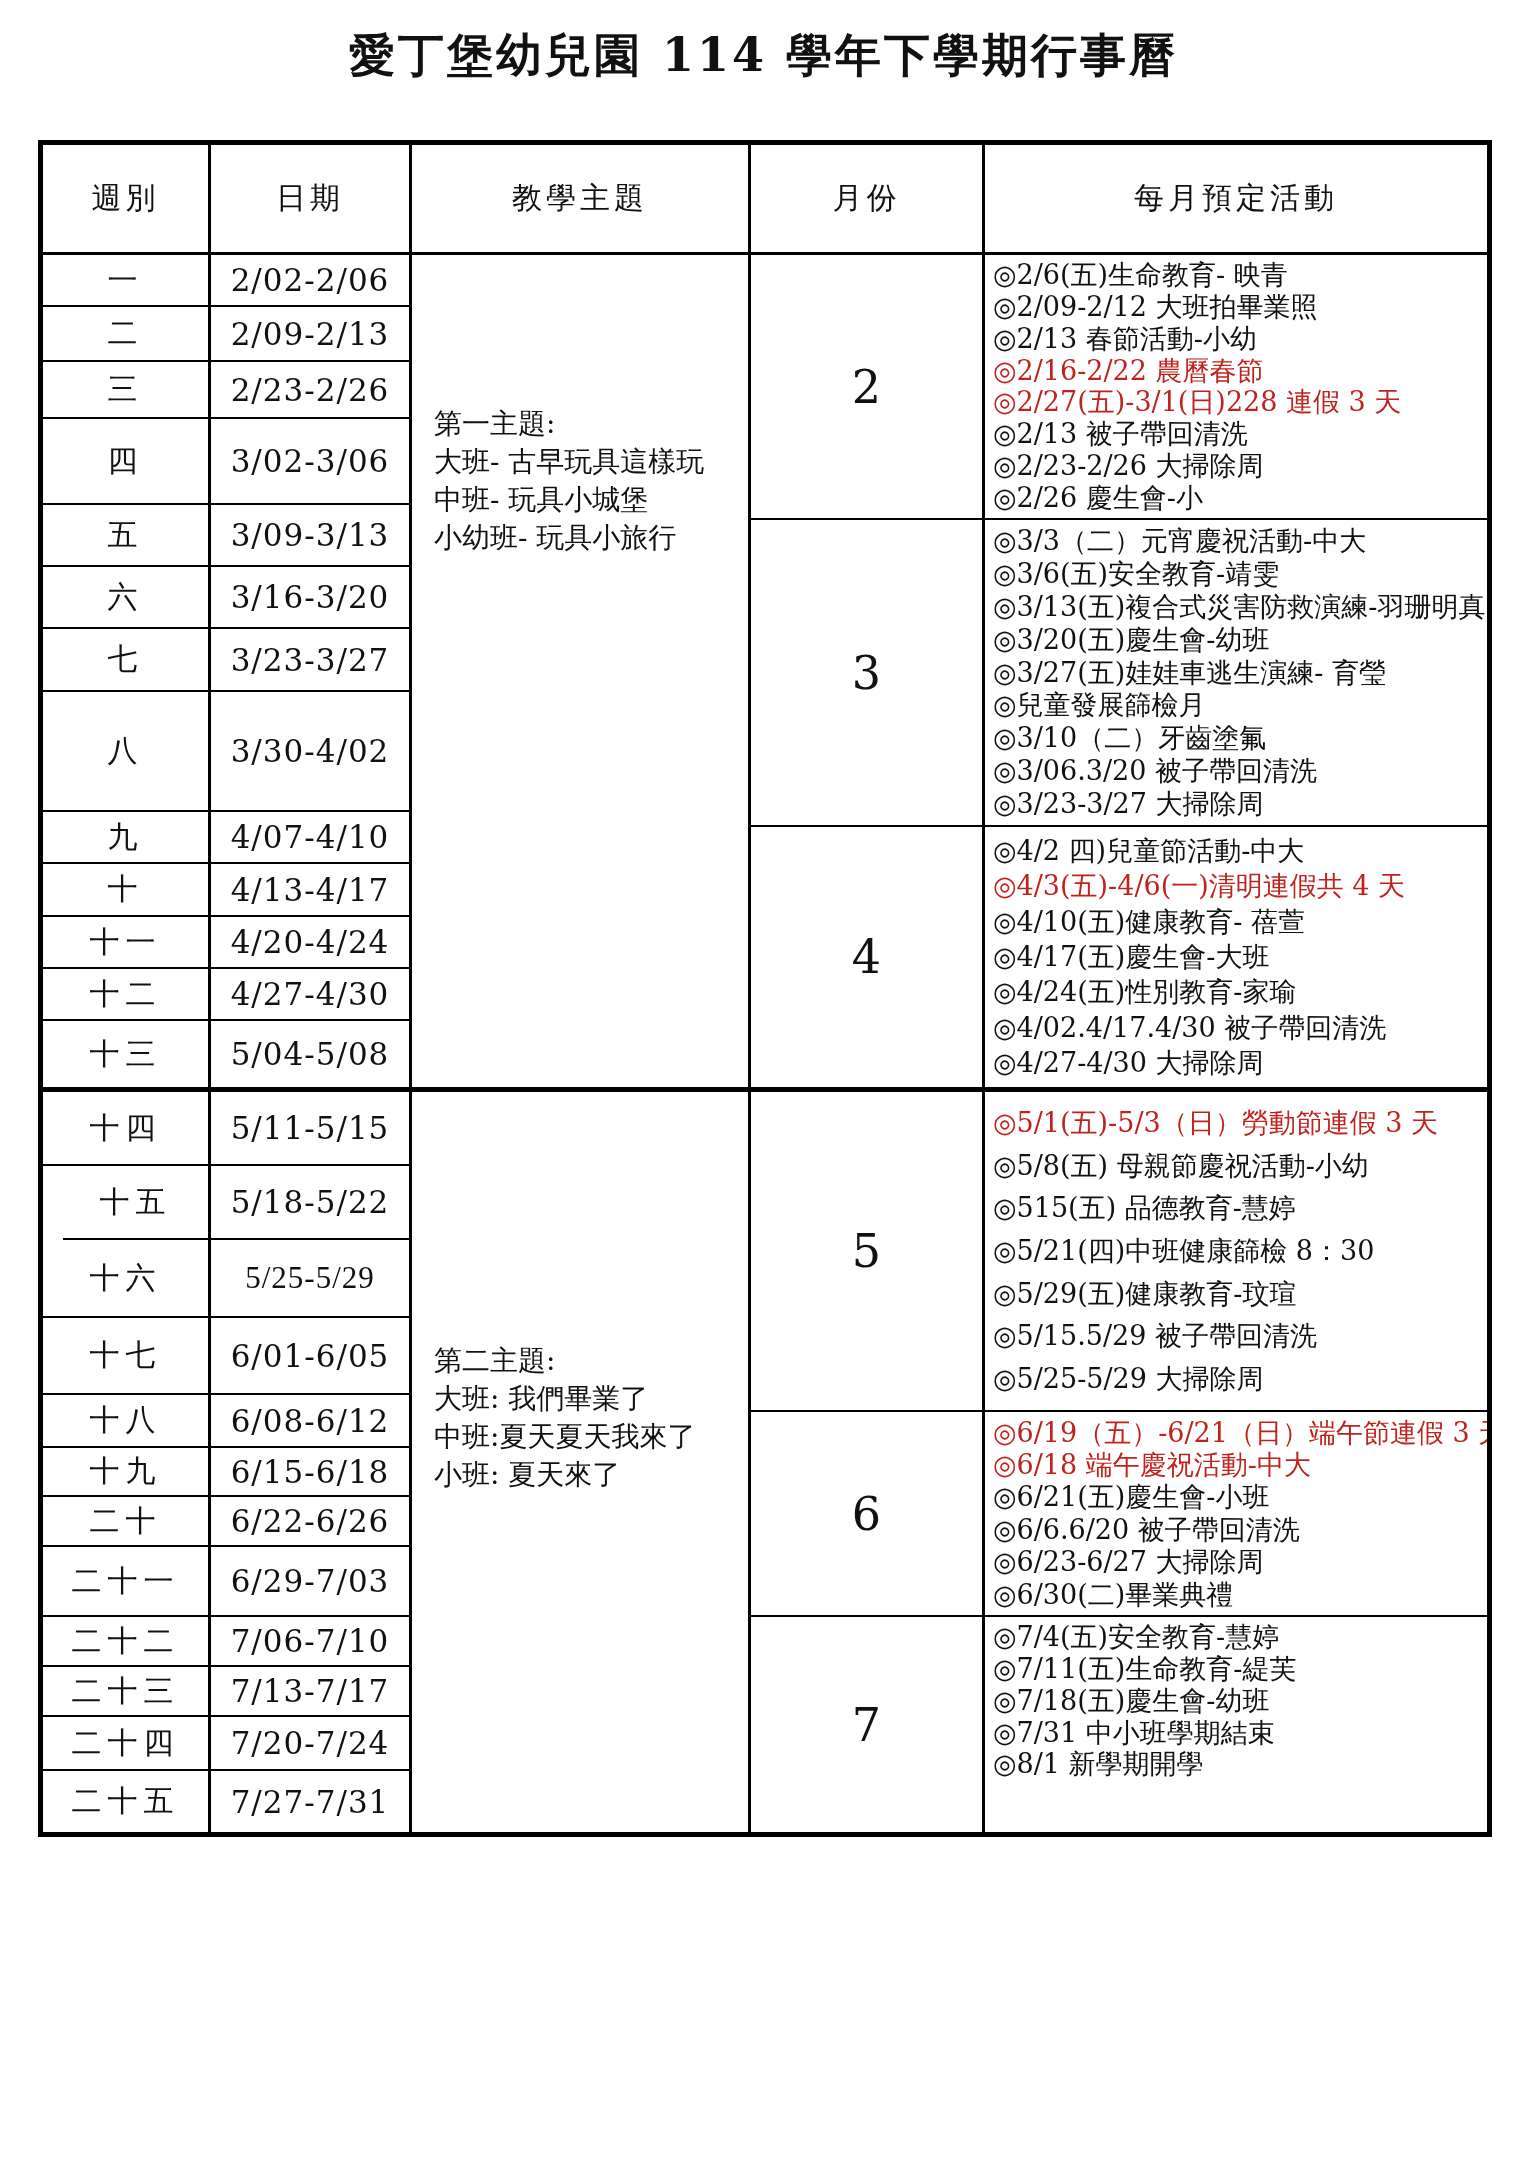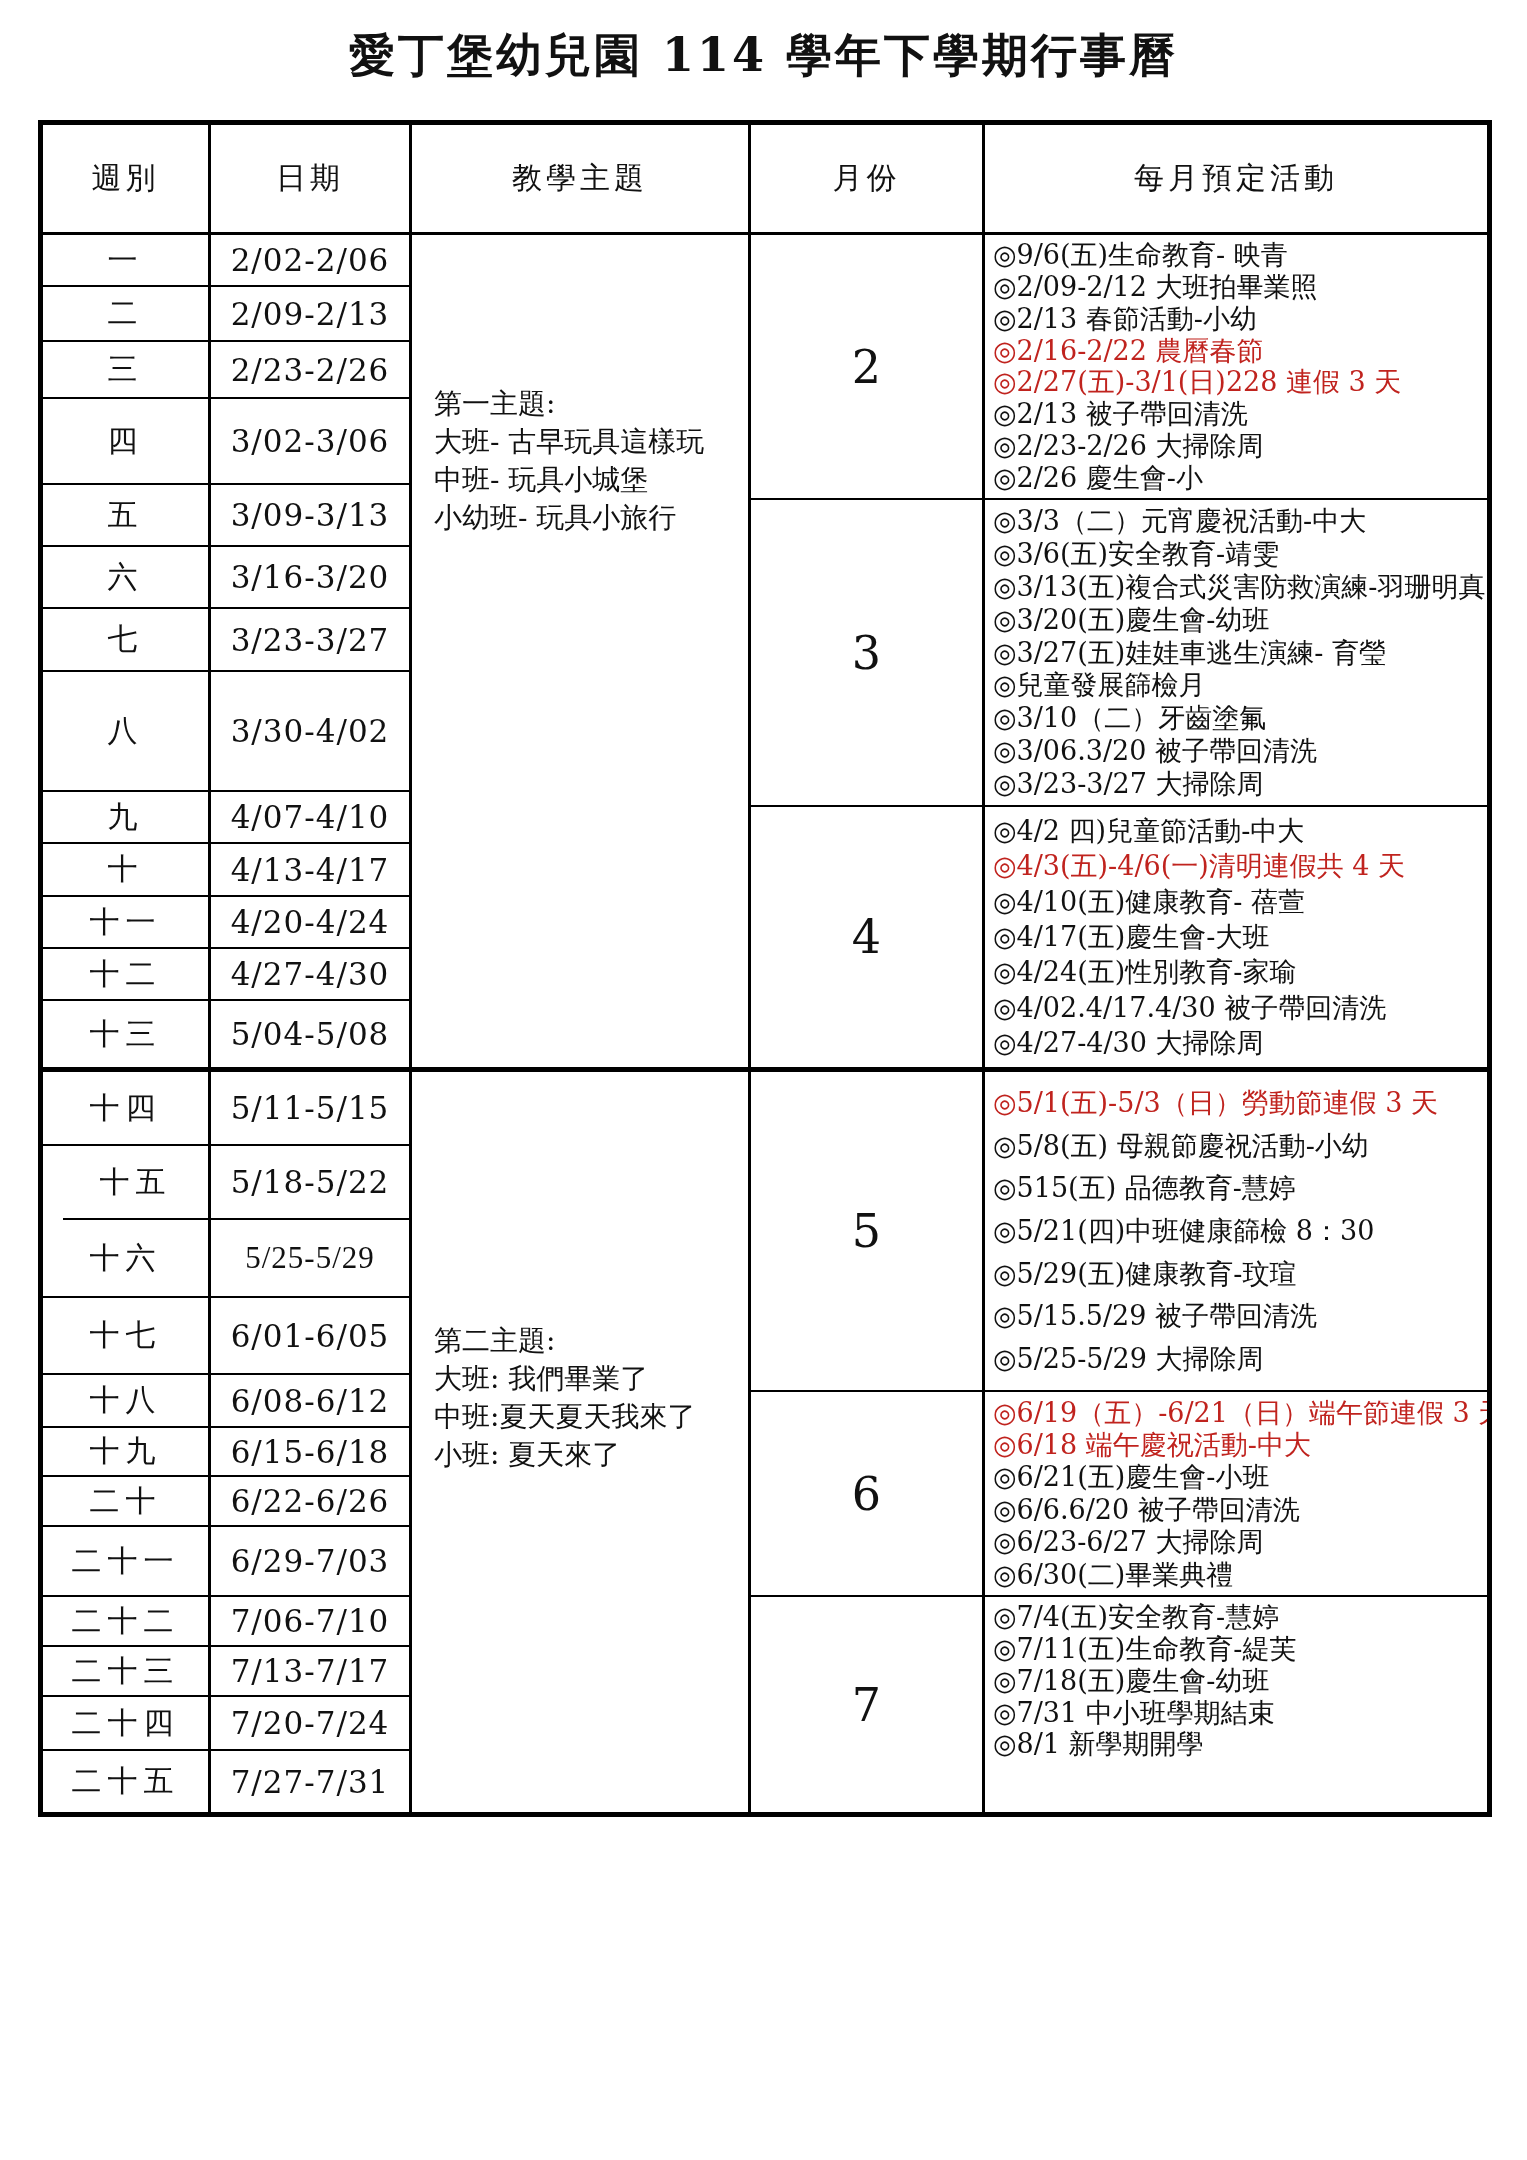--- a/index.html
+++ b/index.html
@@ -6,21 +6,21 @@
   body{
     width:1527px;height:2160px;position:relative;background:#ffffff;
     font-family:"DejaVu Serif", serif;color:#111;
     -webkit-font-smoothing:antialiased;
   }
   .title{
     margin:28px 0 0 0;text-align:center;
     font-size:46px;font-weight:700;letter-spacing:3px;line-height:1.2;
   }
   .cal-table{
-    position:absolute;left:38px;top:120px;
+    position:absolute;left:38px;top:140px;
     display:flex;border:5px solid #000;background:#fff;
   }
   .col{display:flex;flex-direction:column;}
   .col-week{width:165px;border-right:3px solid #000;}
   .col-date{width:198px;border-right:3px solid #000;}
   .col-theme{width:336px;border-right:3px solid #000;}
   .col-month{width:231px;border-right:3px solid #000;}
   .col-act{width:502px;}
   .cell{box-sizing:border-box;border-bottom:2px solid #000;overflow:hidden;}
   .cell.thick{border-bottom-width:5px;}
@@ -128,21 +128,21 @@
     <div class="cell month-cell" style="height: 265px;">2</div>
         <div class="cell month-cell" style="height: 307px;">3</div>
         <div class="cell month-cell thick" style="height: 265px;">4</div>
         <div class="cell month-cell" style="height: 320px;">5</div>
         <div class="cell month-cell" style="height: 205px;">6</div>
         <div class="cell month-cell last" style="height: 215px;">7</div>
       </div>
     <div class="col col-act" id="col-act">
       <div class="cell hdr">每月預定活動</div>
     <div class="cell act-cell" style="height: 265px;">
-          <div class="act-line">◎9/6(五)生命教育- 映青</div>
+          <div class="act-line">◎2/6(五)生命教育- 映青</div>
           <div class="act-line">◎2/09-2/12 大班拍畢業照</div>
           <div class="act-line">◎2/13 春節活動-小幼</div>
           <div class="act-line red">◎2/16-2/22 農曆春節</div>
           <div class="act-line red">◎2/27(五)-3/1(日)228 連假 3 天</div>
           <div class="act-line">◎2/13 被子帶回清洗</div>
           <div class="act-line">◎2/23-2/26 大掃除周</div>
           <div class="act-line">◎2/26 慶生會-小</div>
         </div>
         <div class="cell act-cell" style="height: 307px;">
           <div class="act-line">◎3/3（二）元宵慶祝活動-中大</div>

